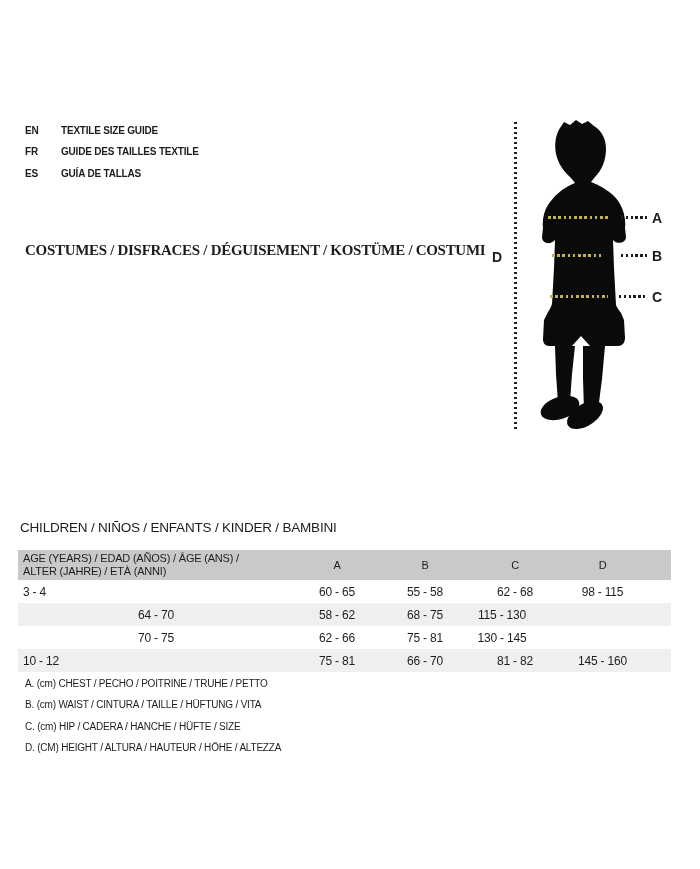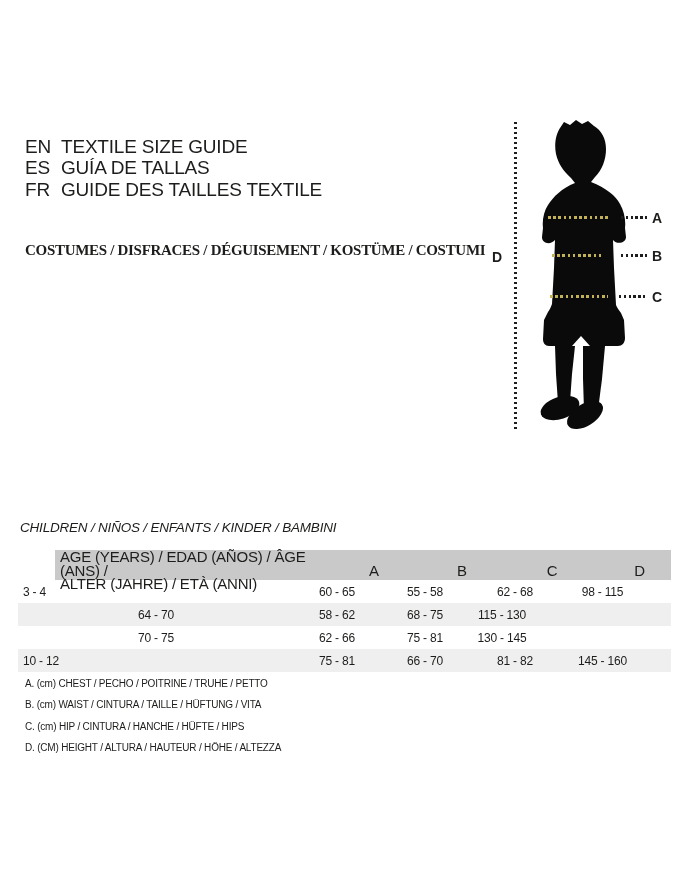--- a/index.html
+++ b/index.html
@@ -4,67 +4,67 @@
 <style>
   html,body{margin:0;padding:0;}
   body{
     width:700px;height:869px;position:relative;background:#ffffff;
     font-family:"Liberation Sans", sans-serif;color:var(--text,#1d1d1b);
     letter-spacing:-0.2px;overflow:hidden;
   }
   .abs{position:absolute;}
 
   
-  .lang-guide{left:25px;top:136px;font-size:19px;line-height:21.3px;}
+  .lang-guide{left:25px;top:120px;font-size:10px;line-height:21.3px;font-weight:bold;}
   .lang-row{display:flex;}
   .lang-code{width:36px;flex:0 0 36px;}
 
   
   .category-title{left:25px;top:242px;font-size:15px;font-weight:bold;letter-spacing:-0.3px;font-family:Liberation Serif, serif;}
 
   
   .silhouette-box{left:518px;top:118px;width:140px;height:318px;}
   .dots-v{width:2.5px;background:repeating-linear-gradient(180deg,var(--text,#1d1d1b) 0 2.5px,transparent 2.5px 5px);}
   .dots-h{height:2.6px;}
   .dots-gold{background:repeating-linear-gradient(90deg,var(--measure-dot-gold,#c3b156) 0 2.6px,transparent 2.6px 5.2px);}
   .dots-dark{background:repeating-linear-gradient(90deg,var(--text,#1d1d1b) 0 2.4px,transparent 2.4px 4.8px);}
   .measure-label{font-weight:bold;font-size:14px;letter-spacing:0;}
 
   
-  .section-title{left:20px;top:520px;font-size:13.5px;font-style:italic;}
+  .section-title{left:20px;top:520px;font-size:13.5px;}
 
   
   .size-table{left:18px;top:550px;width:653px;font-size:12px;}
   .t-row,.t-header{display:grid;grid-template-columns:276px 86px 90px 90px 111px;align-items:center;}
-  .t-header{background:var(--table-header-bg,#c9c9c9);height:30px;font-size:15px;margin-left:37px;}
+  .t-header{background:var(--table-header-bg,#c9c9c9);height:30px;font-size:11px;}
   .t-header .cell-age div{line-height:13.5px;}
   .t-row{height:23px;}
   .t-row.zebra{background:var(--table-zebra-bg,#efefef);}
   .cell-age{padding-left:5px;}
   .cell-num{text-align:center;}
   .cell-num.last{padding-right:26px;}
 
   
   .legend{left:25px;top:673px;font-size:10px;line-height:21.4px;}
 </style>
 </head>
 <body>
 
 <div class="abs lang-guide">
   <div class="lang-row">
     <span class="lang-code">EN</span>
     <span>TEXTILE SIZE GUIDE</span>
   </div>
   <div class="lang-row">
+    <span class="lang-code">FR</span>
+    <span>GUIDE DES TAILLES TEXTILE</span>
+  </div>
+  <div class="lang-row">
     <span class="lang-code">ES</span>
     <span>GUÍA DE TALLAS</span>
-  </div>
-  <div class="lang-row">
-    <span class="lang-code">FR</span>
-    <span>GUIDE DES TAILLES TEXTILE</span>
   </div>
 </div>
 
 <div class="abs category-title">COSTUMES / DISFRACES / DÉGUISEMENT / KOSTÜME / COSTUMI</div>
 
 <div class="abs silhouette-box">
   <svg width="140" height="318" viewBox="0 0 140 318">
     <g fill="#0a0a0a">
       <path d="M42,10 L46,4 L52,7 L58,2 L64,6 L70,3 L76,8
                C83,12 88,20 88,31 C88,42 84,52 77,59 L73,64
@@ -138,15 +138,15 @@
     <div class="cell-num">75 - 81</div>
     <div class="cell-num">66 - 70</div>
     <div class="cell-num">81 - 82</div>
     <div class="cell-num last">145 - 160</div>
   </div>
 </div>
 
 <div class="abs legend">
   <div>A. (cm) CHEST / PECHO / POITRINE / TRUHE / PETTO</div>
   <div>B. (cm) WAIST / CINTURA / TAILLE / HÜFTUNG / VITA</div>
-  <div>C. (cm) HIP / CINTURA / HANCHE / HÜFTE / HIPS</div>
+  <div>C. (cm) HIP / CADERA / HANCHE / HÜFTE / SIZE</div>
   <div>D. (CM) HEIGHT / ALTURA / HAUTEUR / HÖHE / ALTEZZA</div>
 </div>
 
 </body></html>

